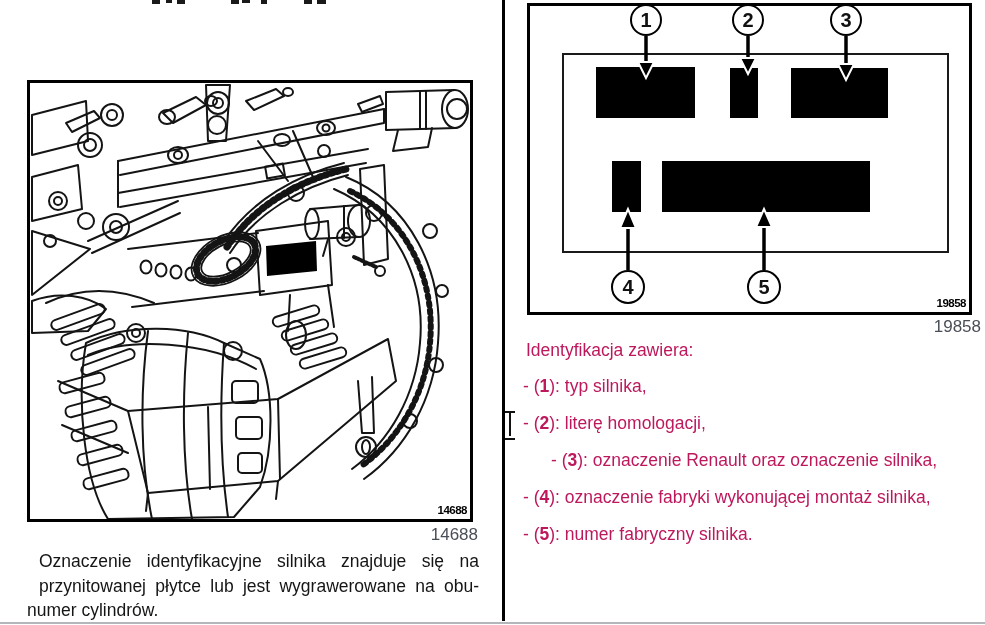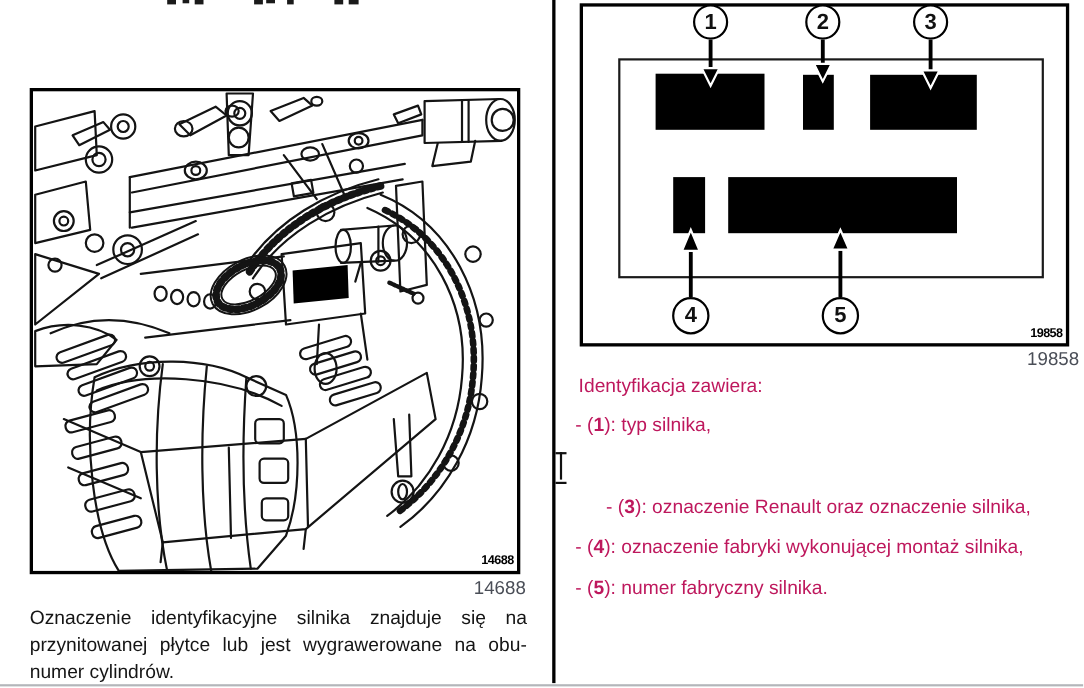--- a/index.html
+++ b/index.html
@@ -16,21 +16,21 @@
 
   
   .fig-left { position:absolute; left:27px; top:80px; width:446px; height:442px; border:3px solid #000; background:#fff; }
   .fig-inner-label { position:absolute; right:3px; bottom:3px; font-size:11.5px; font-weight:700; letter-spacing:-0.5px; color:#000; }
   .fig-number { position:absolute; font-size:17px; color:#4a4e57; text-align:right; }
   .fig-number.left  { left:27px;  top:525px; width:451px; }
   .fig-number.right { left:530px; top:317px; width:451px; }
 
   
   .para { position:absolute; left:27px; top:549px; width:452px; font-size:17.5px; line-height:24.5px; color:#151515; }
-  .para .jline { text-align:justify; text-align-last:justify; }
+  .para .jline { text-align:justify; text-align-last:justify;margin-left:12px; }
 
   
   .fig-right { position:absolute; left:527px; top:3px; width:445px; height:312px; border:3px solid #000; background:#fff; }
   .plate { position:absolute; left:32px; top:47px; width:387px; height:200px; border:2px solid #1a1a1a; }
   .blk { position:absolute; background:#000; }
   .blk.r1 { left:66px;  top:61px;  width:99px;  height:51px; }
   .blk.r2 { left:200px; top:62px;  width:28px;  height:50px; }
   .blk.r3 { left:261px; top:62px;  width:97px;  height:50px; }
   .blk.r4 { left:82px;  top:155px; width:29px;  height:51px; }
   .blk.r5 { left:132px; top:155px; width:208px; height:51px; }
@@ -249,20 +249,23 @@
 
     <span class="fig-inner-label">19858</span>
   </div>
   <div class="fig-number right">19858</div>
 
   <div class="rline" style="left:526px; top:341px;">Identyfikacja zawiera:</div>
 
   <div class="rline" style="left:523px; top:377px;text-align:center;">
     <span>- (</span><b>1</b><span>): </span><span>typ silnika,</span>
   </div>
+  <div class="rline" style="left:523px; top:414px;">
+    <span>- (</span><b>2</b><span>): </span><span>literę homologacji,</span>
+  </div>
   <div class="rline" style="left:551px; top:451px;">
     <span>- (</span><b>3</b><span>): </span><span>oznaczenie Renault oraz oznaczenie silnika,</span>
   </div>
   <div class="rline" style="left:523px; top:488px;">
     <span>- (</span><b>4</b><span>): </span><span>oznaczenie fabryki wykonującej montaż silnika,</span>
   </div>
   <div class="rline" style="left:523px; top:525px;">
     <span>- (</span><b>5</b><span>): </span><span>numer fabryczny silnika.</span>
   </div>
 

